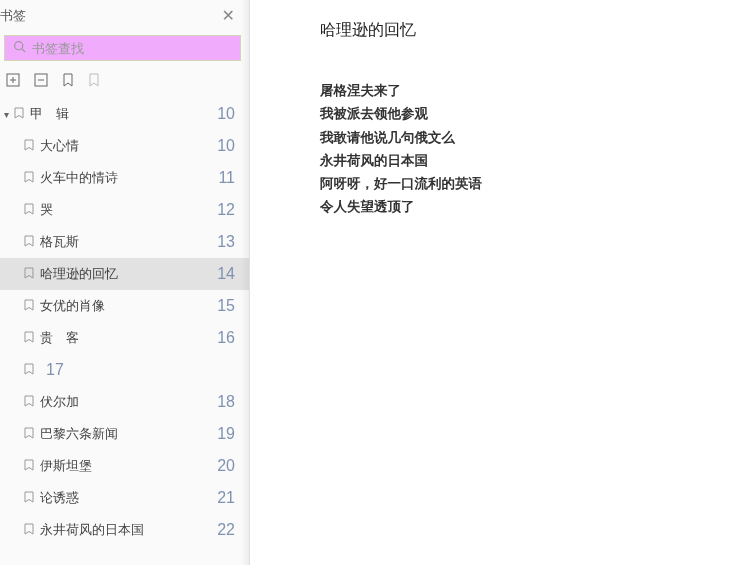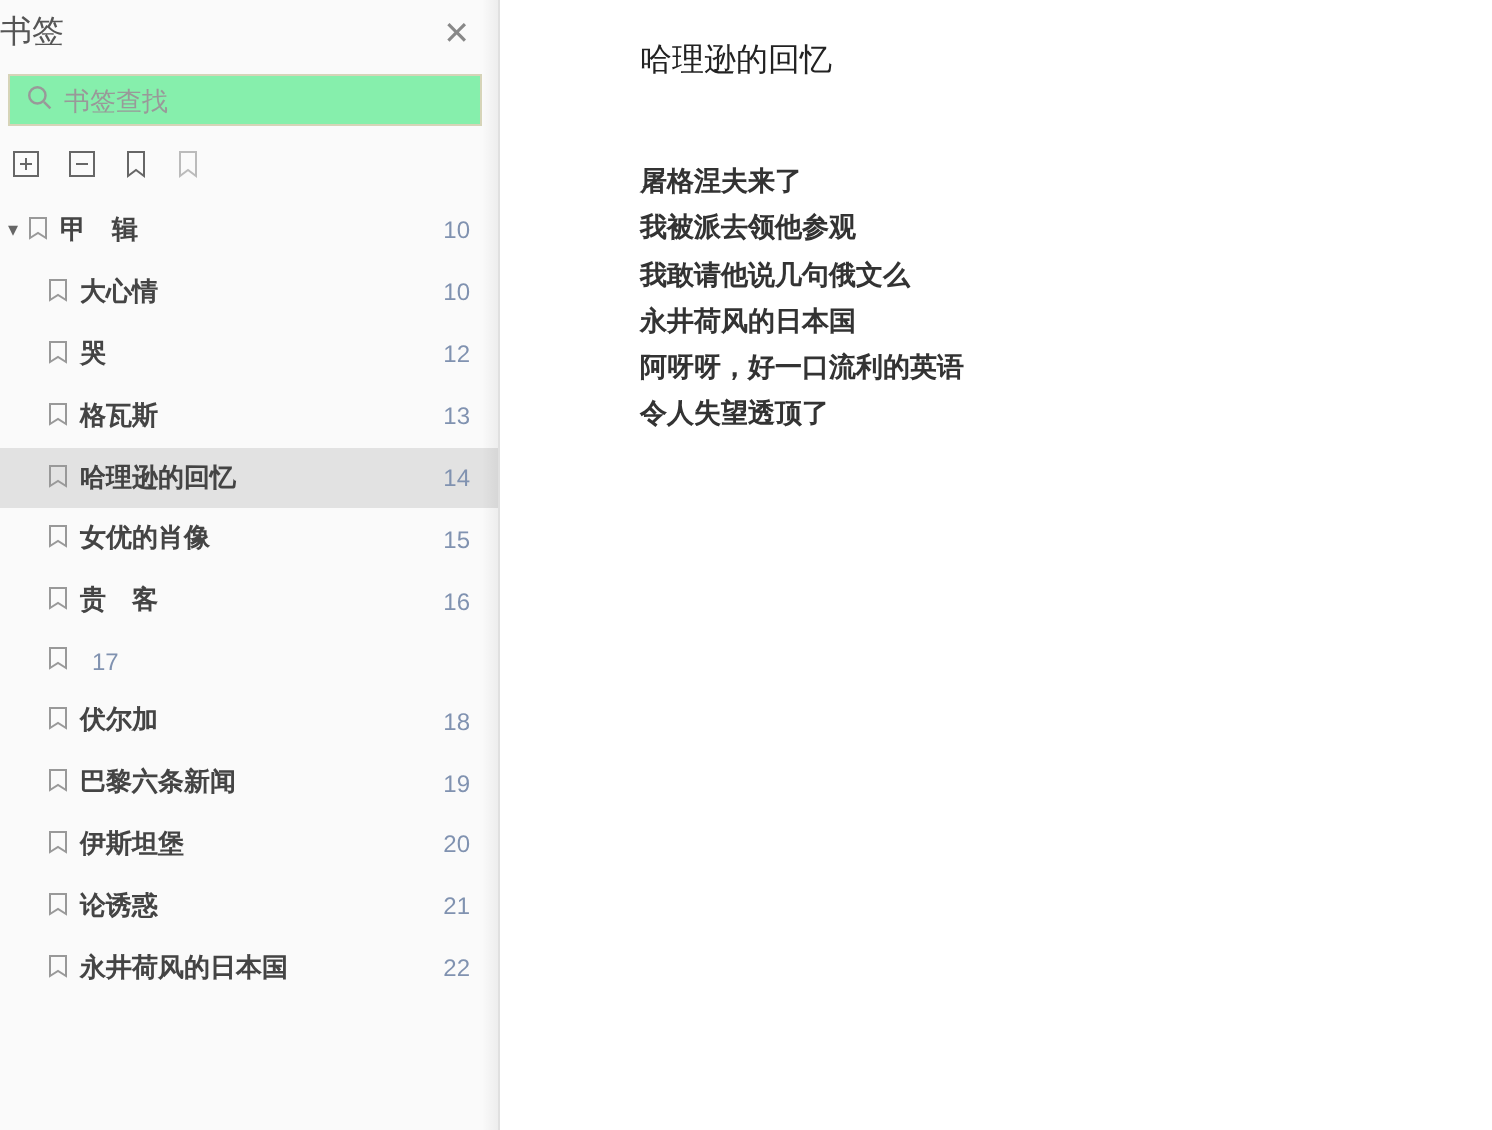--- a/index.html
+++ b/index.html
@@ -1,36 +1,36 @@
 <!DOCTYPE html>
 <html><head>
 <meta charset="utf-8">
 <style>
 * { margin: 0; padding: 0; box-sizing: border-box; }
 body { font-family: "Microsoft YaHei", "PingFang SC", sans-serif; font-size: 13px; color: #333; background: #fff; width: 746px; height: 565px; overflow: hidden; display: flex; }
 .sidebar { width: 250px; height: 100%; background: #fafafa; border-right: 1px solid #e0e0e0; display: flex; flex-direction: column; position: relative; }
 .sidebar-divider { position: absolute; right: 0; top: 0; bottom: 0; width: 8px; background: linear-gradient(to right, transparent, rgba(0,0,0,0.05)); pointer-events: none; }
 .sb-header { display: flex; align-items: center; justify-content: space-between; padding: 6px 10px 6px 0; }
-.sb-title { font-size: 16px; color: #555; }
+.sb-title { font-size: 13px; color: #555; }
 .close-x { font-size: 16px; color: #888; cursor: pointer; padding: 0 4px; }
-.search-wrap { display: flex; align-items: center; gap: 6px; margin: 4px 8px 8px 4px; padding: 4px 8px; background: #86efac; border: 1px solid #d6d4b8; }
+.search-wrap { display: flex; align-items: center; gap: 6px; margin: 4px 8px 8px 4px; padding: 4px 8px; background: #f0abfc; border: 1px solid #d6d4b8; }
 .search-icon { color: #999; font-size: 13px; }
 .search-input { flex: 1; border: none; background: transparent; outline: none; font-size: 13px; color: #333; }
 .search-input::placeholder { color: #999; }
 .toolbar { display: flex; gap: 14px; padding: 4px 6px 8px 6px; color: #666; font-size: 14px; }
 .toolbar span { cursor: pointer; }
 .toc { flex: 1; overflow-y: auto; }
 .toc-item { display: flex; align-items: center; padding: 7px 14px 7px 6px; cursor: pointer; color: #444; }
 .toc-item.level0 { padding-left: 4px; font-weight: 500; }
 .toc-item.level1 { padding-left: 14px; }
 .toc-item.selected { background: #e2e2e2; }
 .toc-arrow { width: 10px; font-size: 10px; color: #666; }
 .toc-bm { color: #888; font-size: 12px; margin-right: 6px; }
-.toc-label { flex: 1; line-height: 1.3; font-weight: bold; }
-.toc-page { color: #8092b0; font-size: 12px; padding-left: 6px; }
+.toc-label { flex: 1; line-height: 1.3; }
+.toc-page { color: #8092b0; font-size: 16px; padding-left: 6px; }
 .content { flex: 1; padding: 20px 40px 0 70px; overflow: hidden; }
 .poem-title { font-size: 16px; color: #222; margin-bottom: 40px; }
 .poem-line { font-size: 13.5px; color: #333; line-height: 1.5; margin-bottom: 3px; font-weight: bold; }
 </style>
 </head>
 <body>
 
 <div class="sidebar">
   <div class="sb-header">
     <span class="sb-title">书签</span>
@@ -71,20 +71,28 @@
         <span class="toc-label">甲　辑</span>
         <span class="toc-page">10</span>
       </div>
       <div class="toc-item level1">
         <span class="toc-arrow"></span>
         <span class="toc-bm"><svg width="10" height="12" viewBox="0 0 10 12" fill="none" stroke="#999" stroke-width="1">
             <path d="M1 1 h8 v10 l-4 -2.5 l-4 2.5 z"></path>
           </svg></span>
         <span class="toc-label">大心情</span>
         <span class="toc-page">10</span>
+      </div>
+      <div class="toc-item level1">
+        <span class="toc-arrow"></span>
+        <span class="toc-bm"><svg width="10" height="12" viewBox="0 0 10 12" fill="none" stroke="#999" stroke-width="1">
+            <path d="M1 1 h8 v10 l-4 -2.5 l-4 2.5 z"></path>
+          </svg></span>
+        <span class="toc-label">火车中的情诗</span>
+        <span class="toc-page">11</span>
       </div>
       <div class="toc-item level1">
         <span class="toc-arrow"></span>
         <span class="toc-bm"><svg width="10" height="12" viewBox="0 0 10 12" fill="none" stroke="#999" stroke-width="1">
             <path d="M1 1 h8 v10 l-4 -2.5 l-4 2.5 z"></path>
           </svg></span>
         <span class="toc-label">哭</span>
         <span class="toc-page">12</span>
       </div>
       <div class="toc-item level1">

